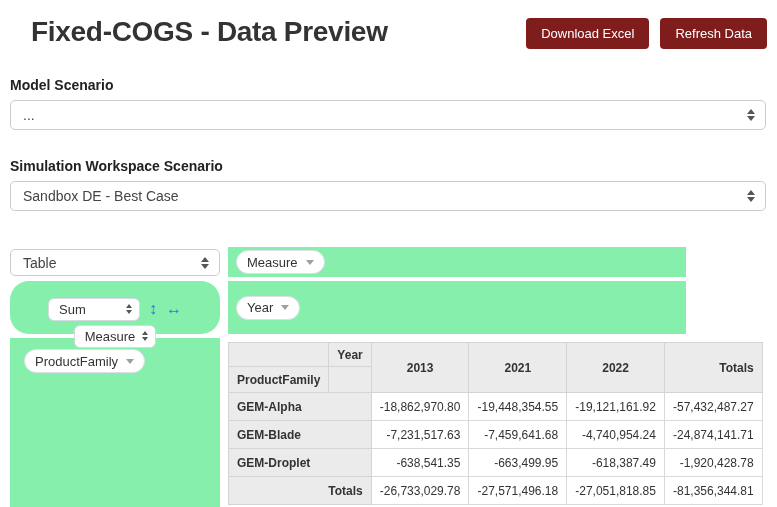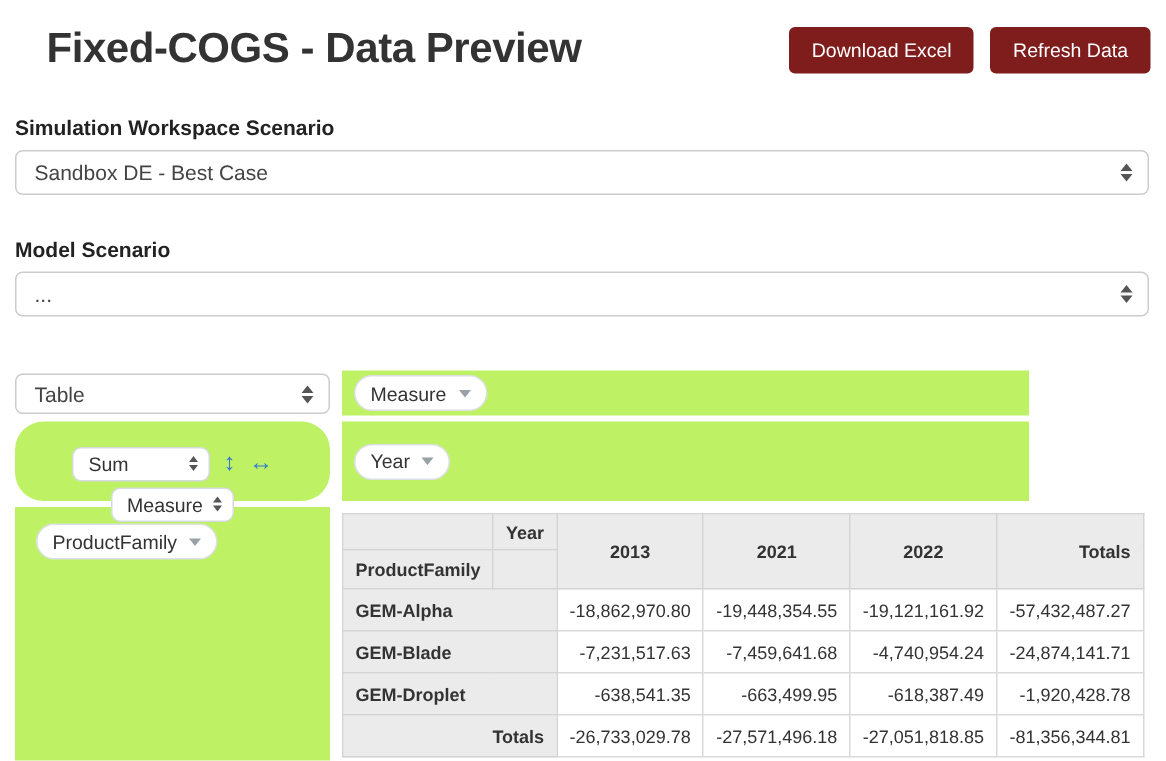--- a/index.html
+++ b/index.html
@@ -28,21 +28,21 @@
     width: 756px; height: 30px; background: #fff;
     border: 1px solid #ccc; border-radius: 5px;
     font-size: 14px; color: #444; padding: 0 24px 0 12px; cursor: default;
   }
   .spinner { position: absolute; right: 10px; top: 50%; transform: translateY(-50%); display: flex; flex-direction: column; gap: 2px; }
   .tri-up   { width: 0; height: 0; border-left: 4px solid transparent; border-right: 4px solid transparent; border-bottom: 5px solid #555; }
   .tri-down { width: 0; height: 0; border-left: 4px solid transparent; border-right: 4px solid transparent; border-top: 5px solid #555; }
 
   
   .pivot { margin-top: 36px; display: grid; grid-template-columns: 210px 458px; grid-template-rows: 30px 53px 171px; gap: 4px 8px; }
-  .panel { background: #bef264; }
+  .panel { background: #86efac; }
 
   .renderer-cell { background: #fff; }
   .renderer-select { width: 210px; height: 27px; margin-top: 2px; font-size: 14px; border-radius: 5px; }
 
   .unused-cell { display: flex; align-items: center; padding: 0 8px; }
   .colattr-cell { display: flex; align-items: center; padding: 0 8px; }
   .rowattr-cell { padding: 11px 0 0 14px; }
 
   .pill {
     display: inline-flex; align-items: center; gap: 8px;
@@ -95,34 +95,34 @@
 
   <div class="topbar">
     <h1 class="page-title">Fixed-COGS - Data Preview</h1>
     <div class="btn-group">
       <button class="btn">Download Excel</button>
       <button class="btn">Refresh Data</button>
     </div>
   </div>
 
   <div>
+    <div class="field-label">Model Scenario</div>
+    <div class="fake-select">
+      <span>...</span>
+      <span class="spinner">
+          <span class="tri-up"></span>
+          <span class="tri-down"></span>
+        </span>
+    </div>
+  </div>
+
+  <div>
     <div class="field-label">Simulation Workspace Scenario</div>
     <div class="fake-select">
       <span>Sandbox DE - Best Case</span>
-      <span class="spinner">
-          <span class="tri-up"></span>
-          <span class="tri-down"></span>
-        </span>
-    </div>
-  </div>
-
-  <div>
-    <div class="field-label">Model Scenario</div>
-    <div class="fake-select">
-      <span>...</span>
       <span class="spinner">
           <span class="tri-up"></span>
           <span class="tri-down"></span>
         </span>
     </div>
   </div>
 
   <div class="pivot">
 
     <div class="renderer-cell">

